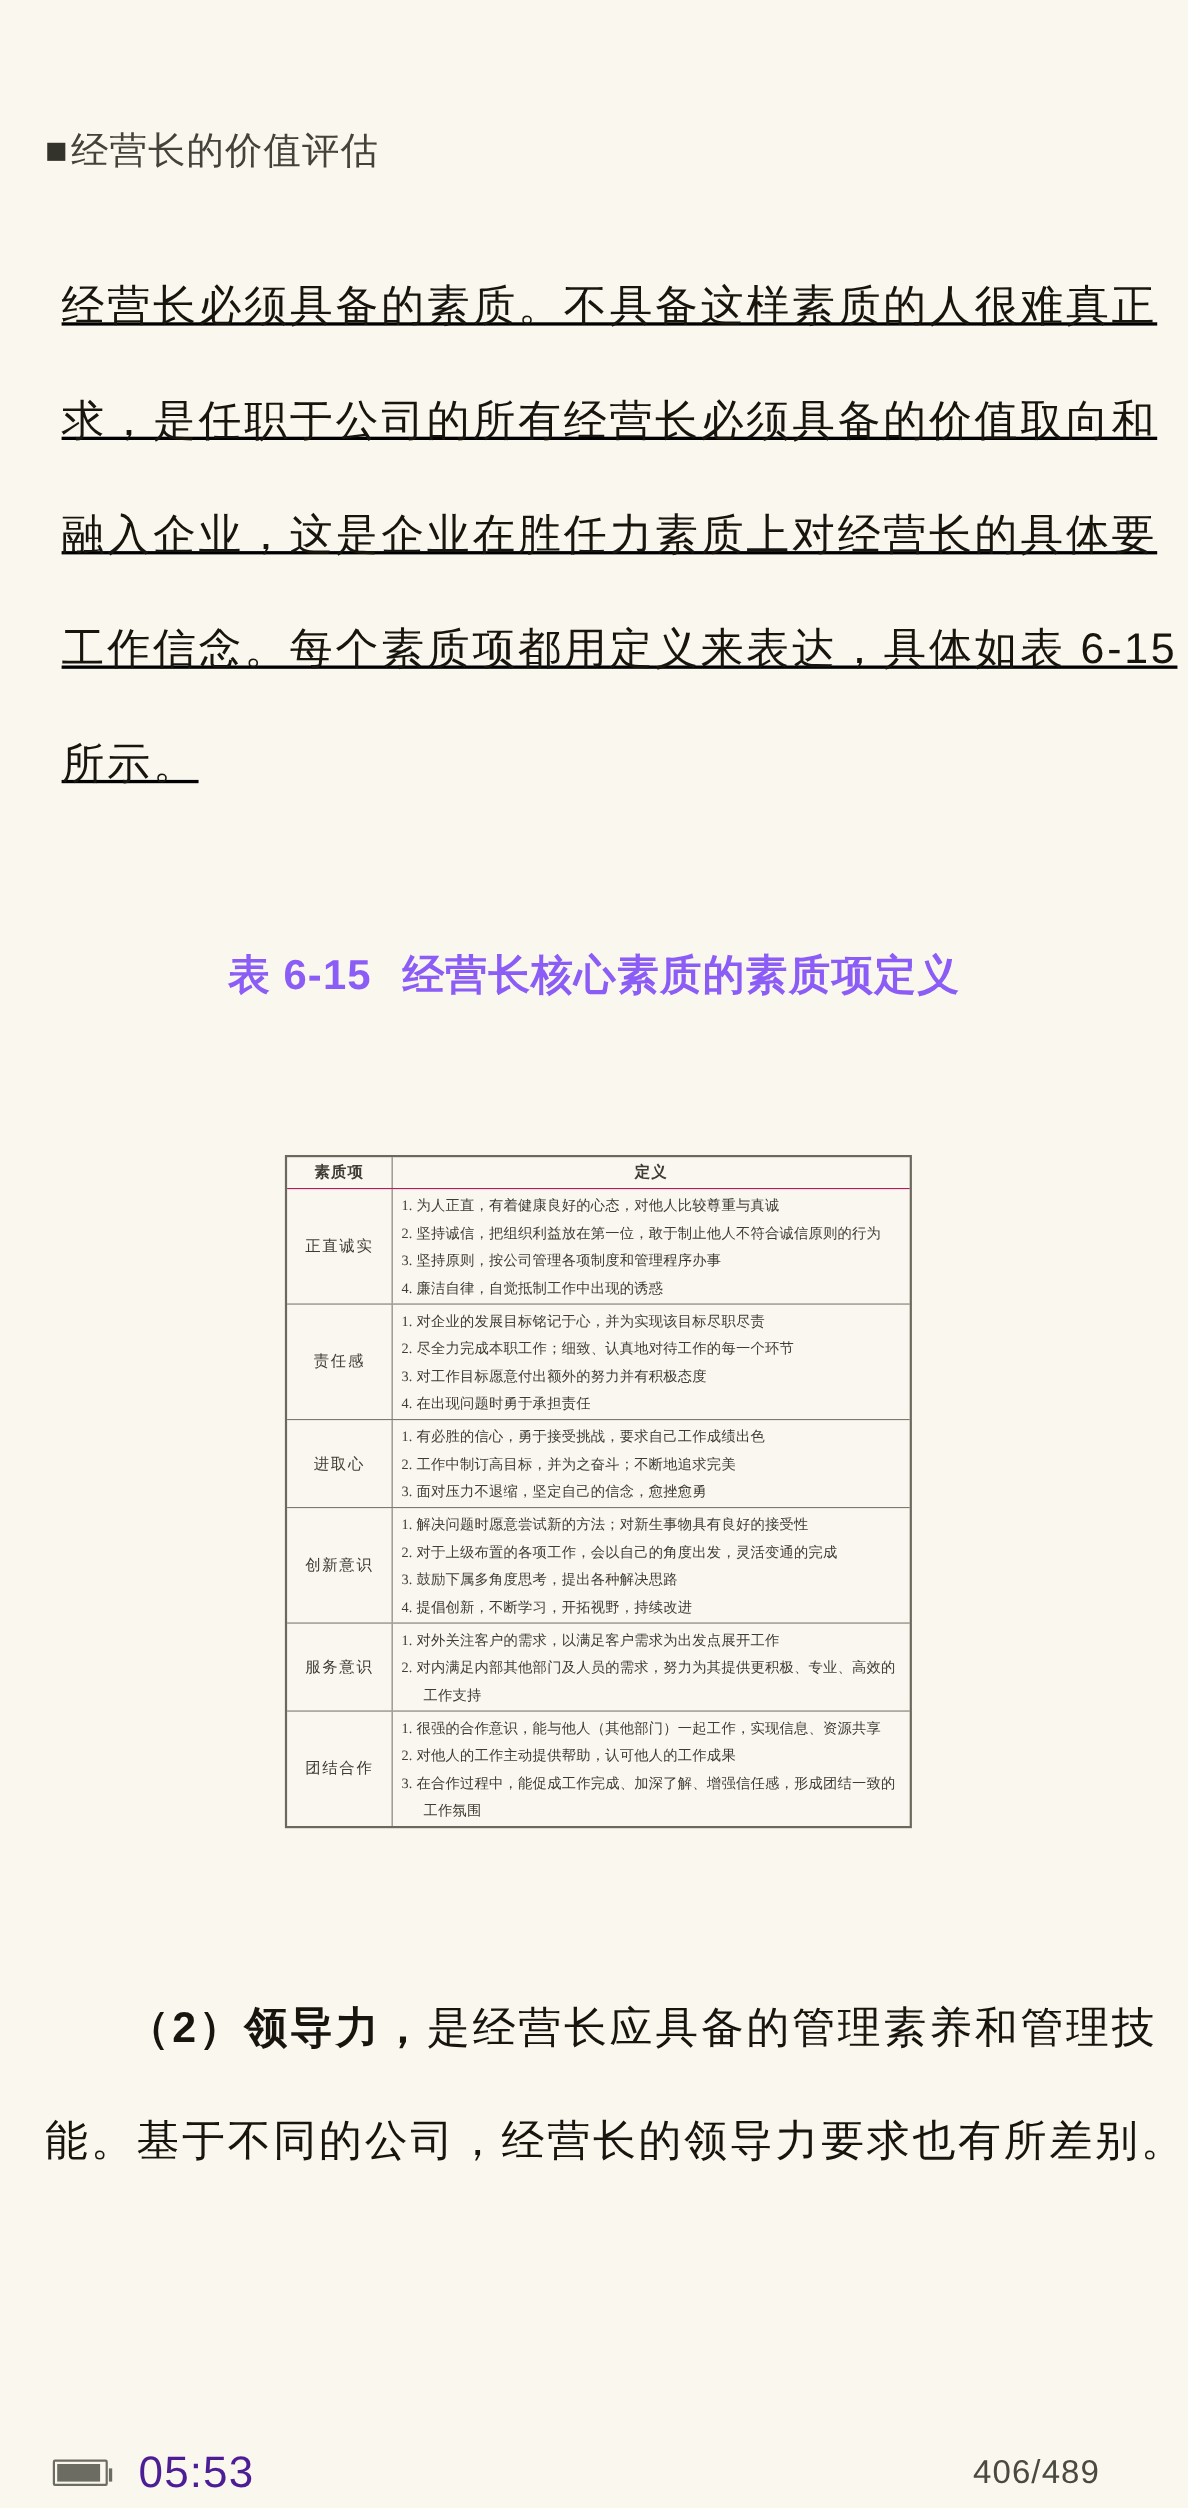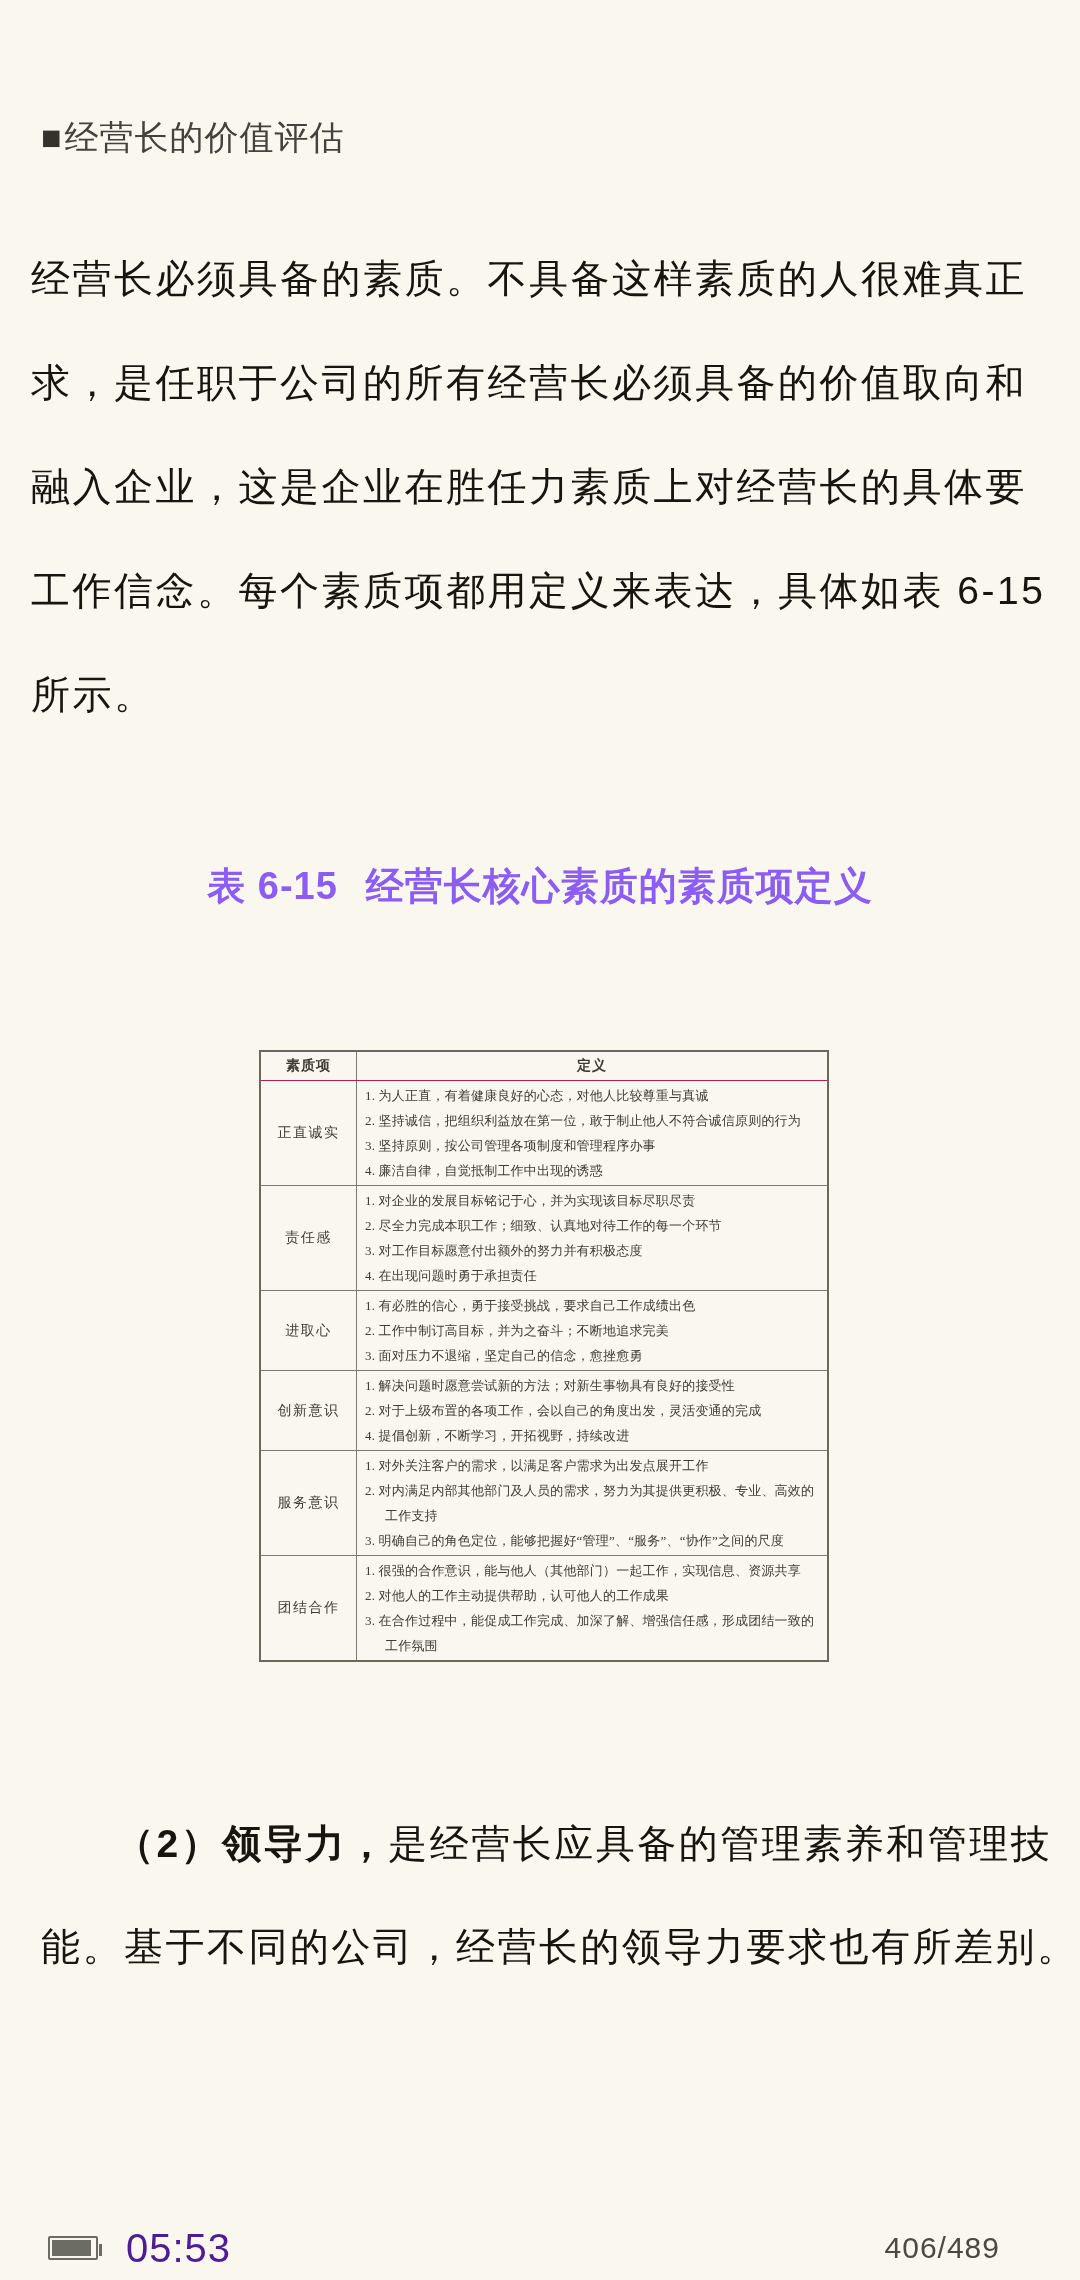--- a/index.html
+++ b/index.html
@@ -13,21 +13,21 @@
 
   
   .sec-header{
     position:absolute;left:41px;top:117px;
     font-size:34px;line-height:40px;color:#44423a;
     letter-spacing:1px;white-space:nowrap;
   }
   .sec-header .sq{color:#33322b;margin-right:2px;}
 
   
-  .para1{position:absolute;left:31px;top:227px;}
+  .para1{position:absolute;left:56px;top:227px;text-decoration:underline;}
   .para1 .line{
     height:104px;line-height:104px;
     font-size:39px;color:#17150e;
     letter-spacing:2.5px;white-space:nowrap;
   }
 
   
   .table-title{
     position:absolute;left:0;top:861px;width:1080px;
     text-align:center;font-size:38px;font-weight:bold;color:#8b5cf6;
@@ -133,30 +133,30 @@
           <div class="def-line">1. 有必胜的信心，勇于接受挑战，要求自己工作成绩出色</div>
           <div class="def-line">2. 工作中制订高目标，并为之奋斗；不断地追求完美</div>
           <div class="def-line">3. 面对压力不退缩，坚定自己的信念，愈挫愈勇</div>
         </div>
       </div>
       <div class="t-row">
         <div class="t-label c1">创新意识</div>
         <div class="t-def c2">
           <div class="def-line">1. 解决问题时愿意尝试新的方法；对新生事物具有良好的接受性</div>
           <div class="def-line">2. 对于上级布置的各项工作，会以自己的角度出发，灵活变通的完成</div>
+          <div class="def-line">3. 鼓励下属多角度思考，提出各种解决思路</div>
           <div class="def-line">4. 提倡创新，不断学习，开拓视野，持续改进</div>
         </div>
       </div>
       <div class="t-row">
         <div class="t-label c1">服务意识</div>
         <div class="t-def c2">
           <div class="def-line">1. 对外关注客户的需求，以满足客户需求为出发点展开工作</div>
           <div class="def-line">2. 对内满足内部其他部门及人员的需求，努力为其提供更积极、专业、高效的</div>
           <div class="def-line cont">工作支持</div>
-          <div class="def-line">3. 明确自己的角色定位，能够把握好“管理”、“服务”、“协作”之间的尺度</div>
         </div>
       </div>
       <div class="t-row">
         <div class="t-label c1">团结合作</div>
         <div class="t-def c2">
           <div class="def-line">1. 很强的合作意识，能与他人（其他部门）一起工作，实现信息、资源共享</div>
           <div class="def-line">2. 对他人的工作主动提供帮助，认可他人的工作成果</div>
           <div class="def-line">3. 在合作过程中，能促成工作完成、加深了解、增强信任感，形成团结一致的</div>
           <div class="def-line cont">工作氛围</div>
         </div>

